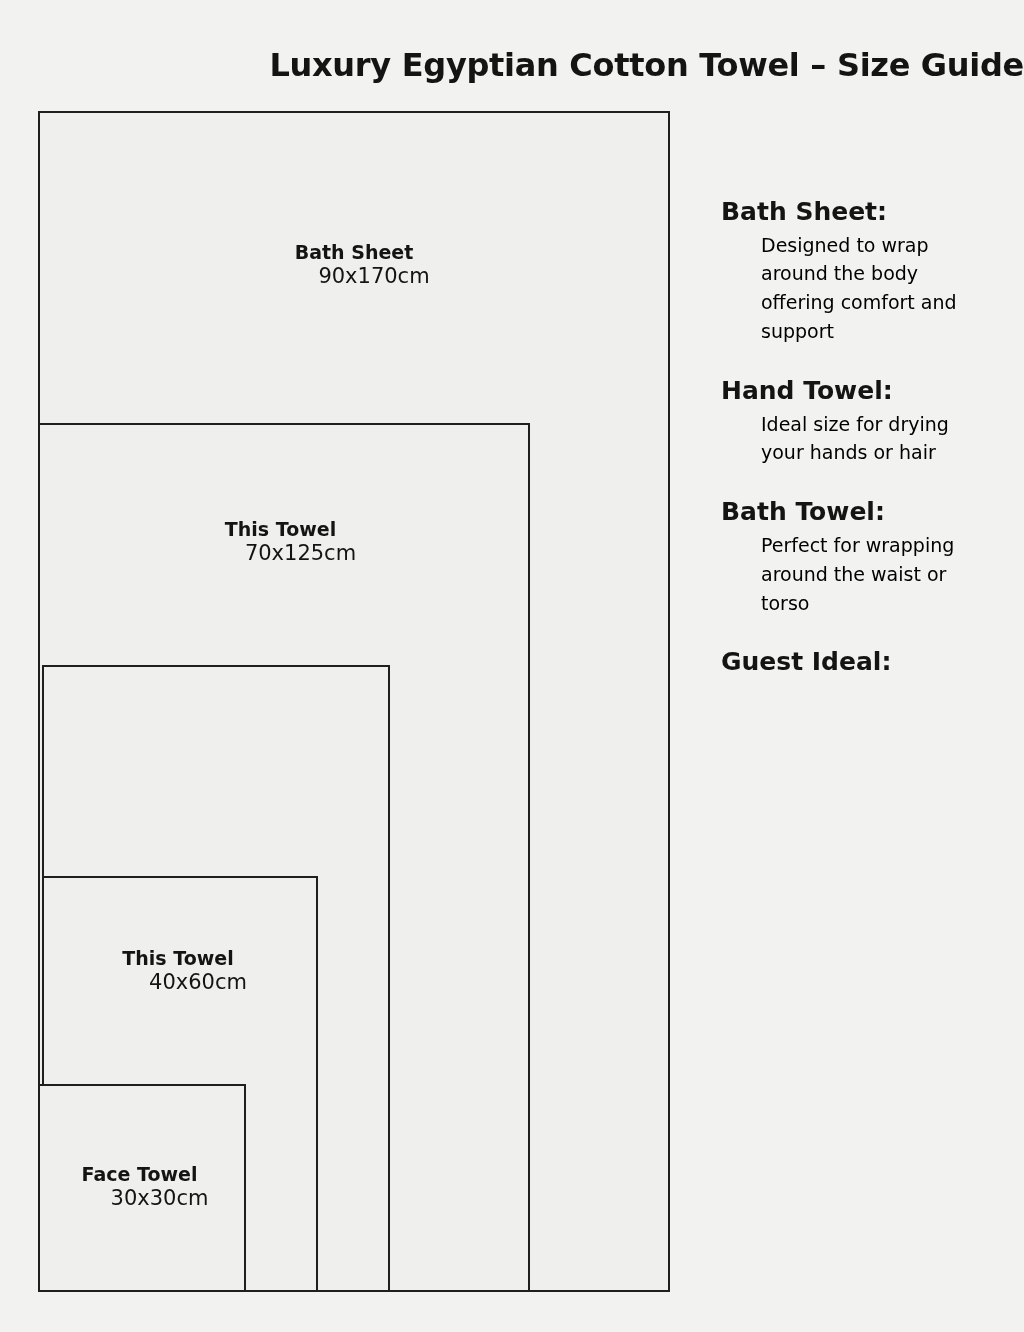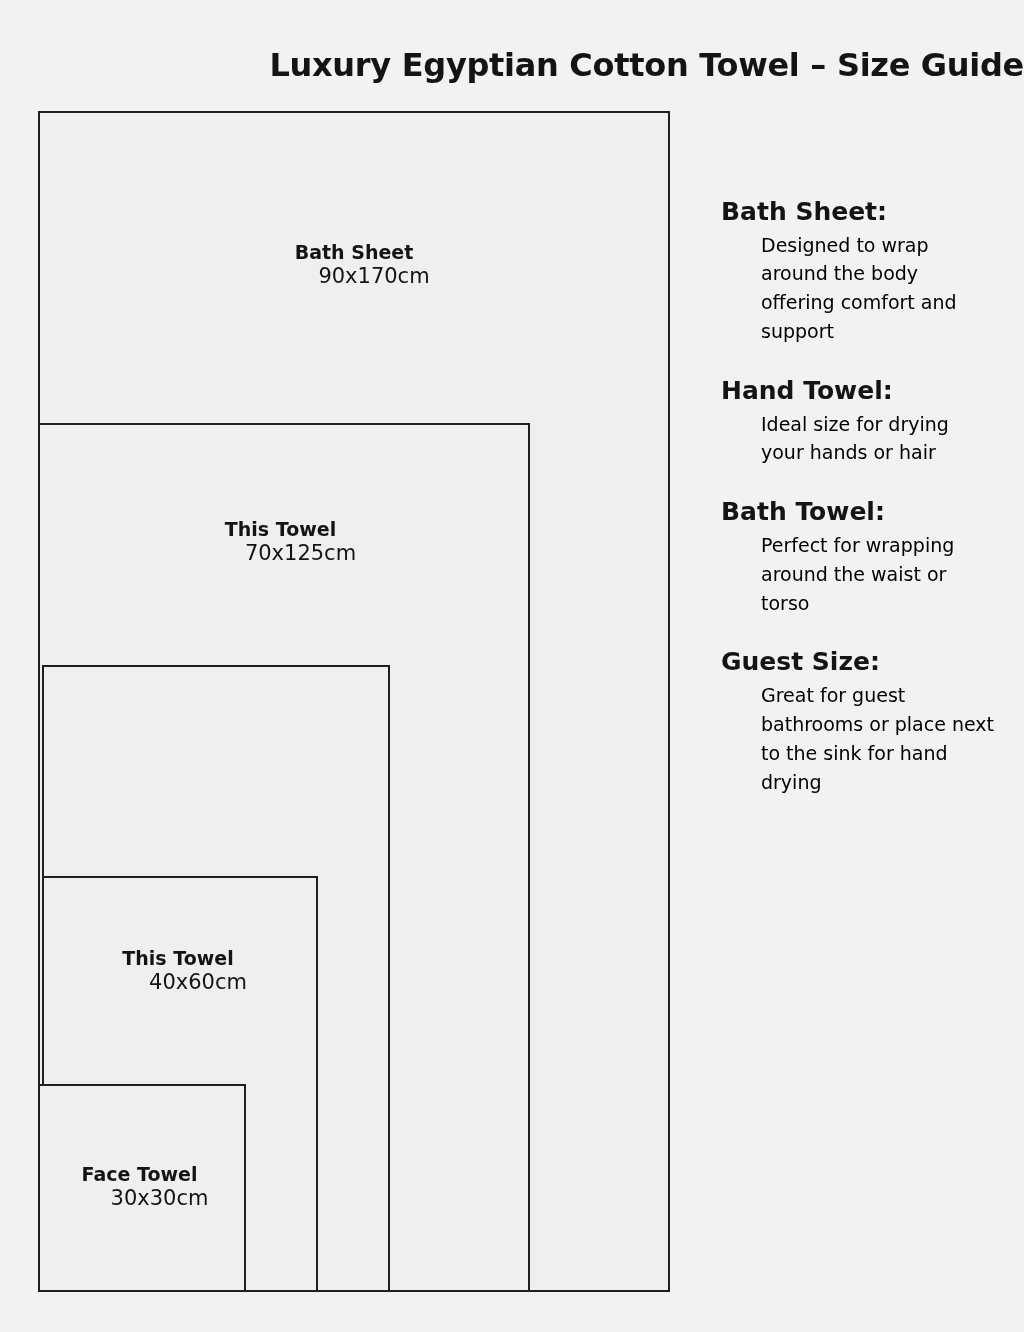--- a/index.html
+++ b/index.html
@@ -148,18 +148,17 @@
     <div class="legend-term">Hand Towel:</div>
     <div class="legend-desc">Ideal size for drying your hands or hair</div>
   </div>
 
   <div class="legend-entry">
     <div class="legend-term">Bath Towel:</div>
     <div class="legend-desc">Perfect for wrapping around the waist or torso</div>
   </div>
 
   <div class="legend-entry">
-    <div class="legend-term">Guest Size:</div>
-    <div class="legend-desc">Great for guest bathrooms or place next to the sink for hand drying</div>
+    <div class="legend-term">Guest Ideal:</div>
   </div>
 
 
 </div>
 
 </body></html>

